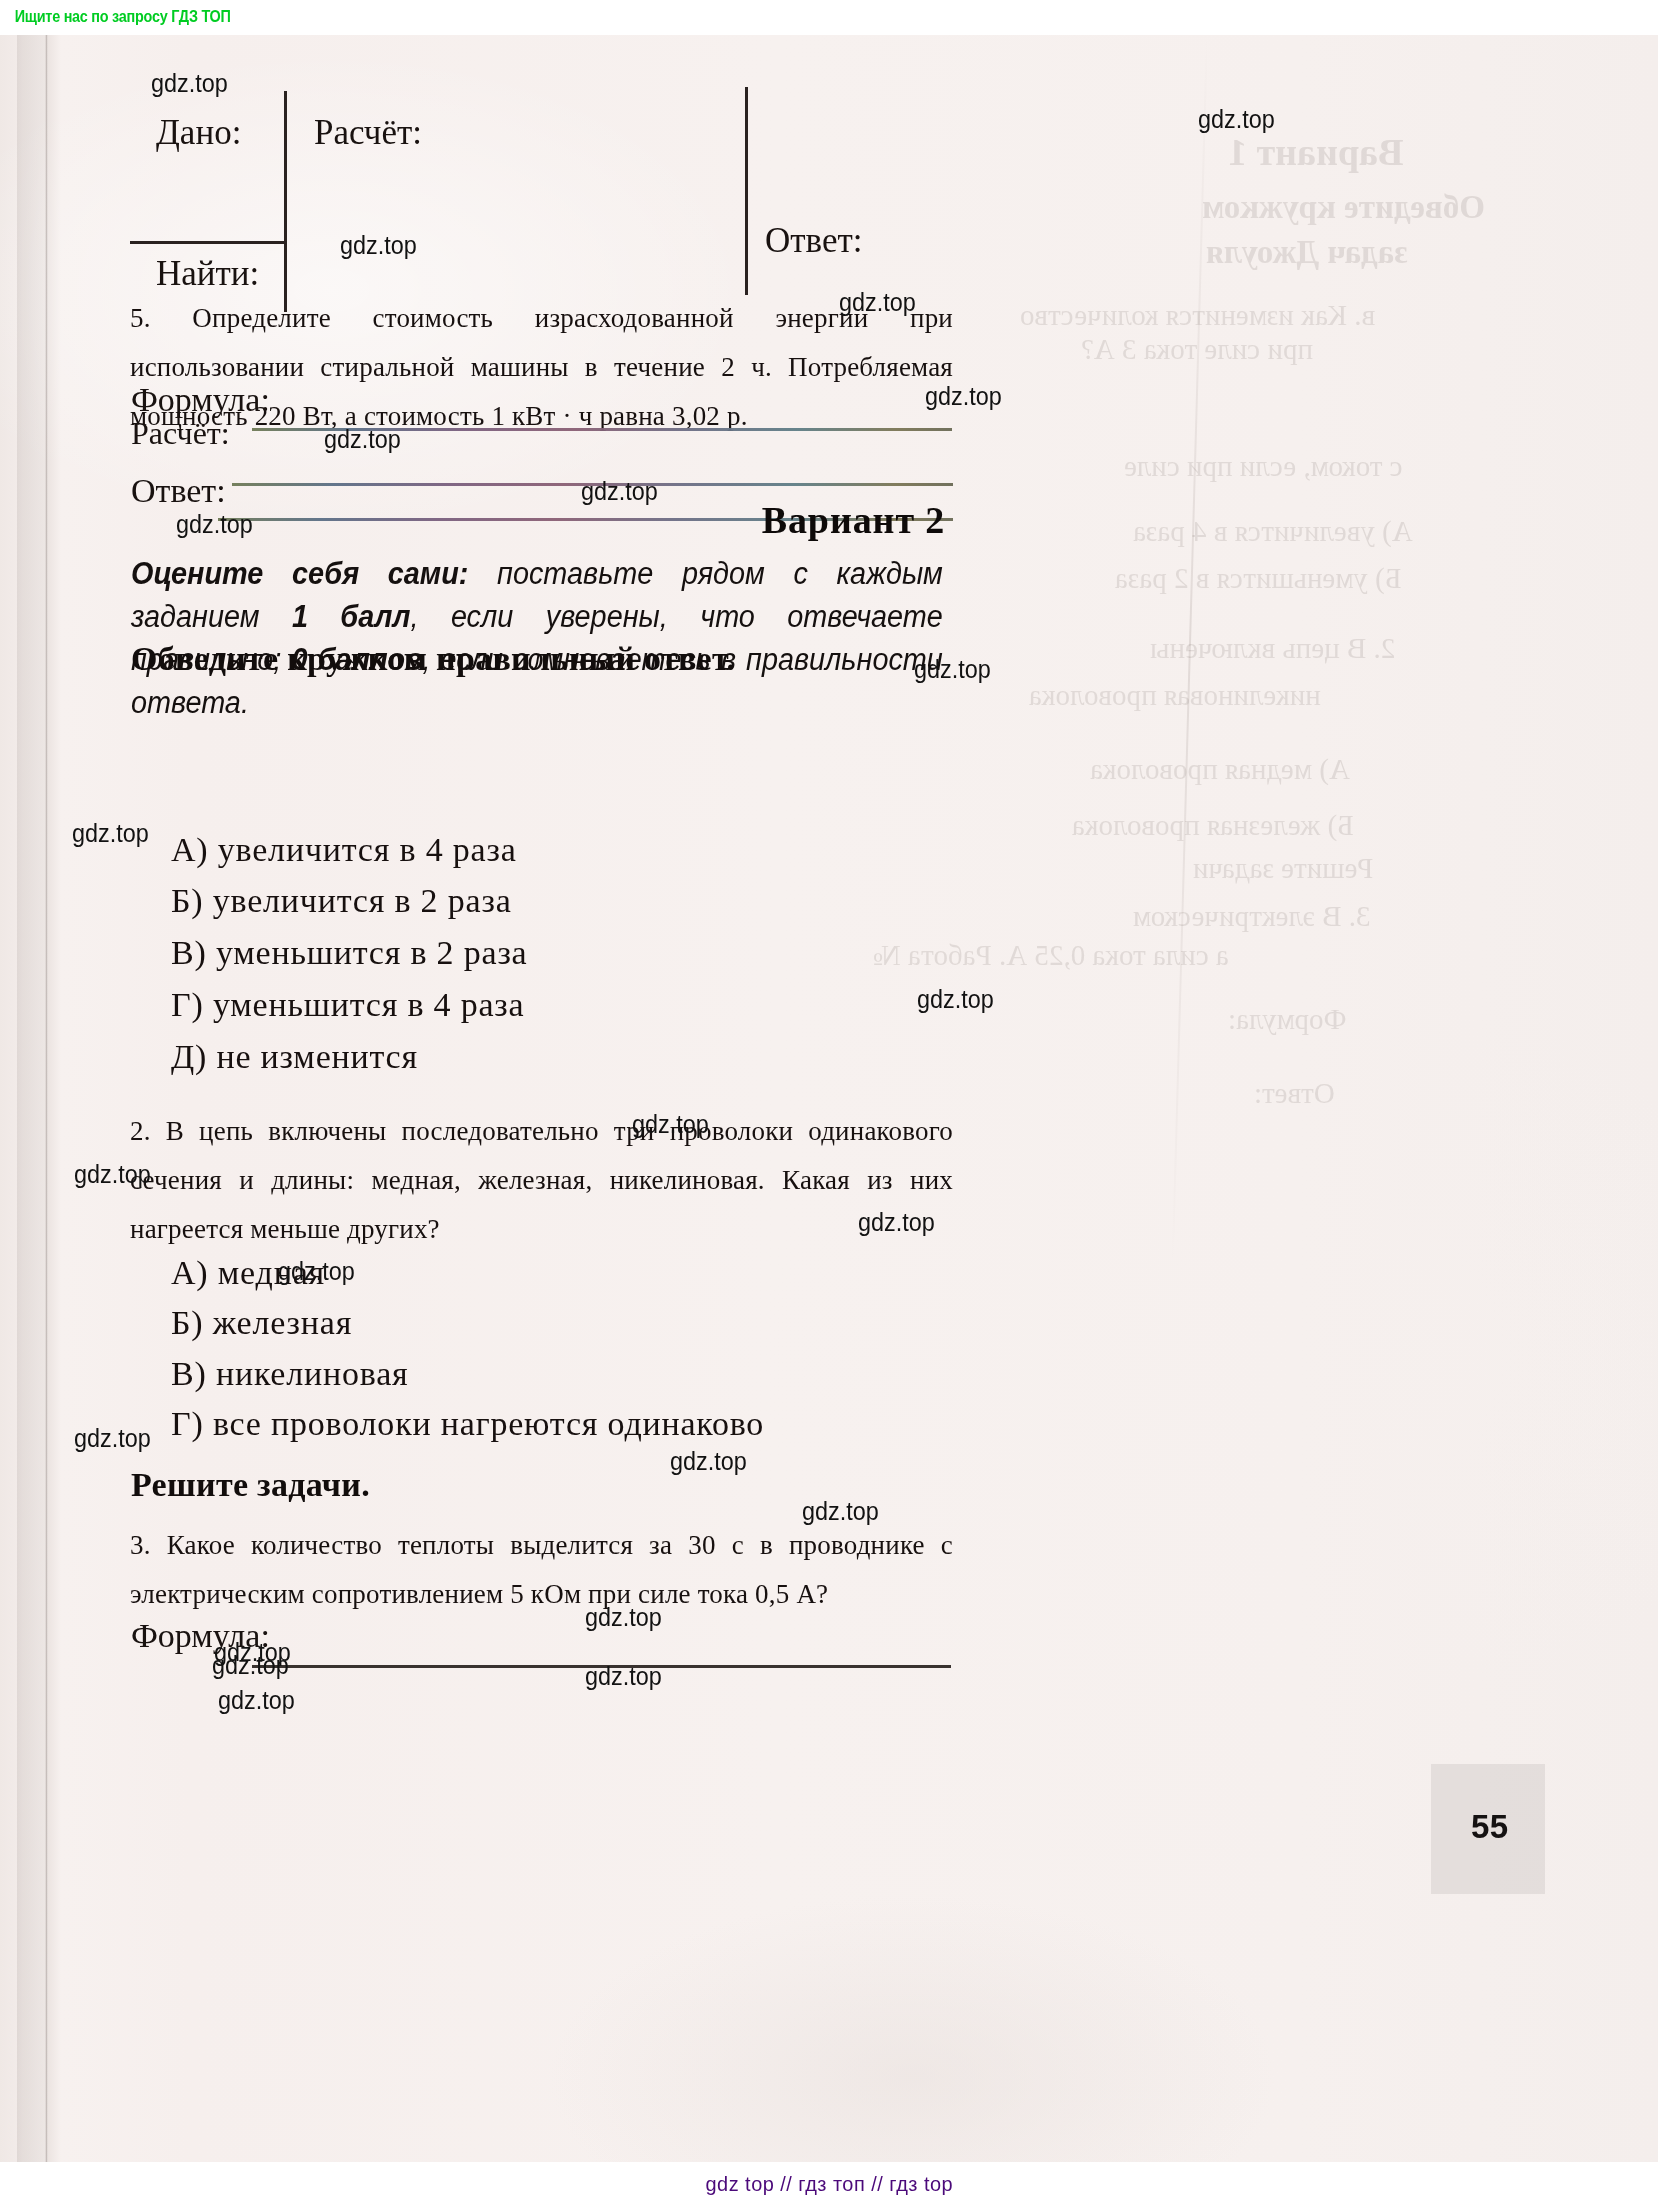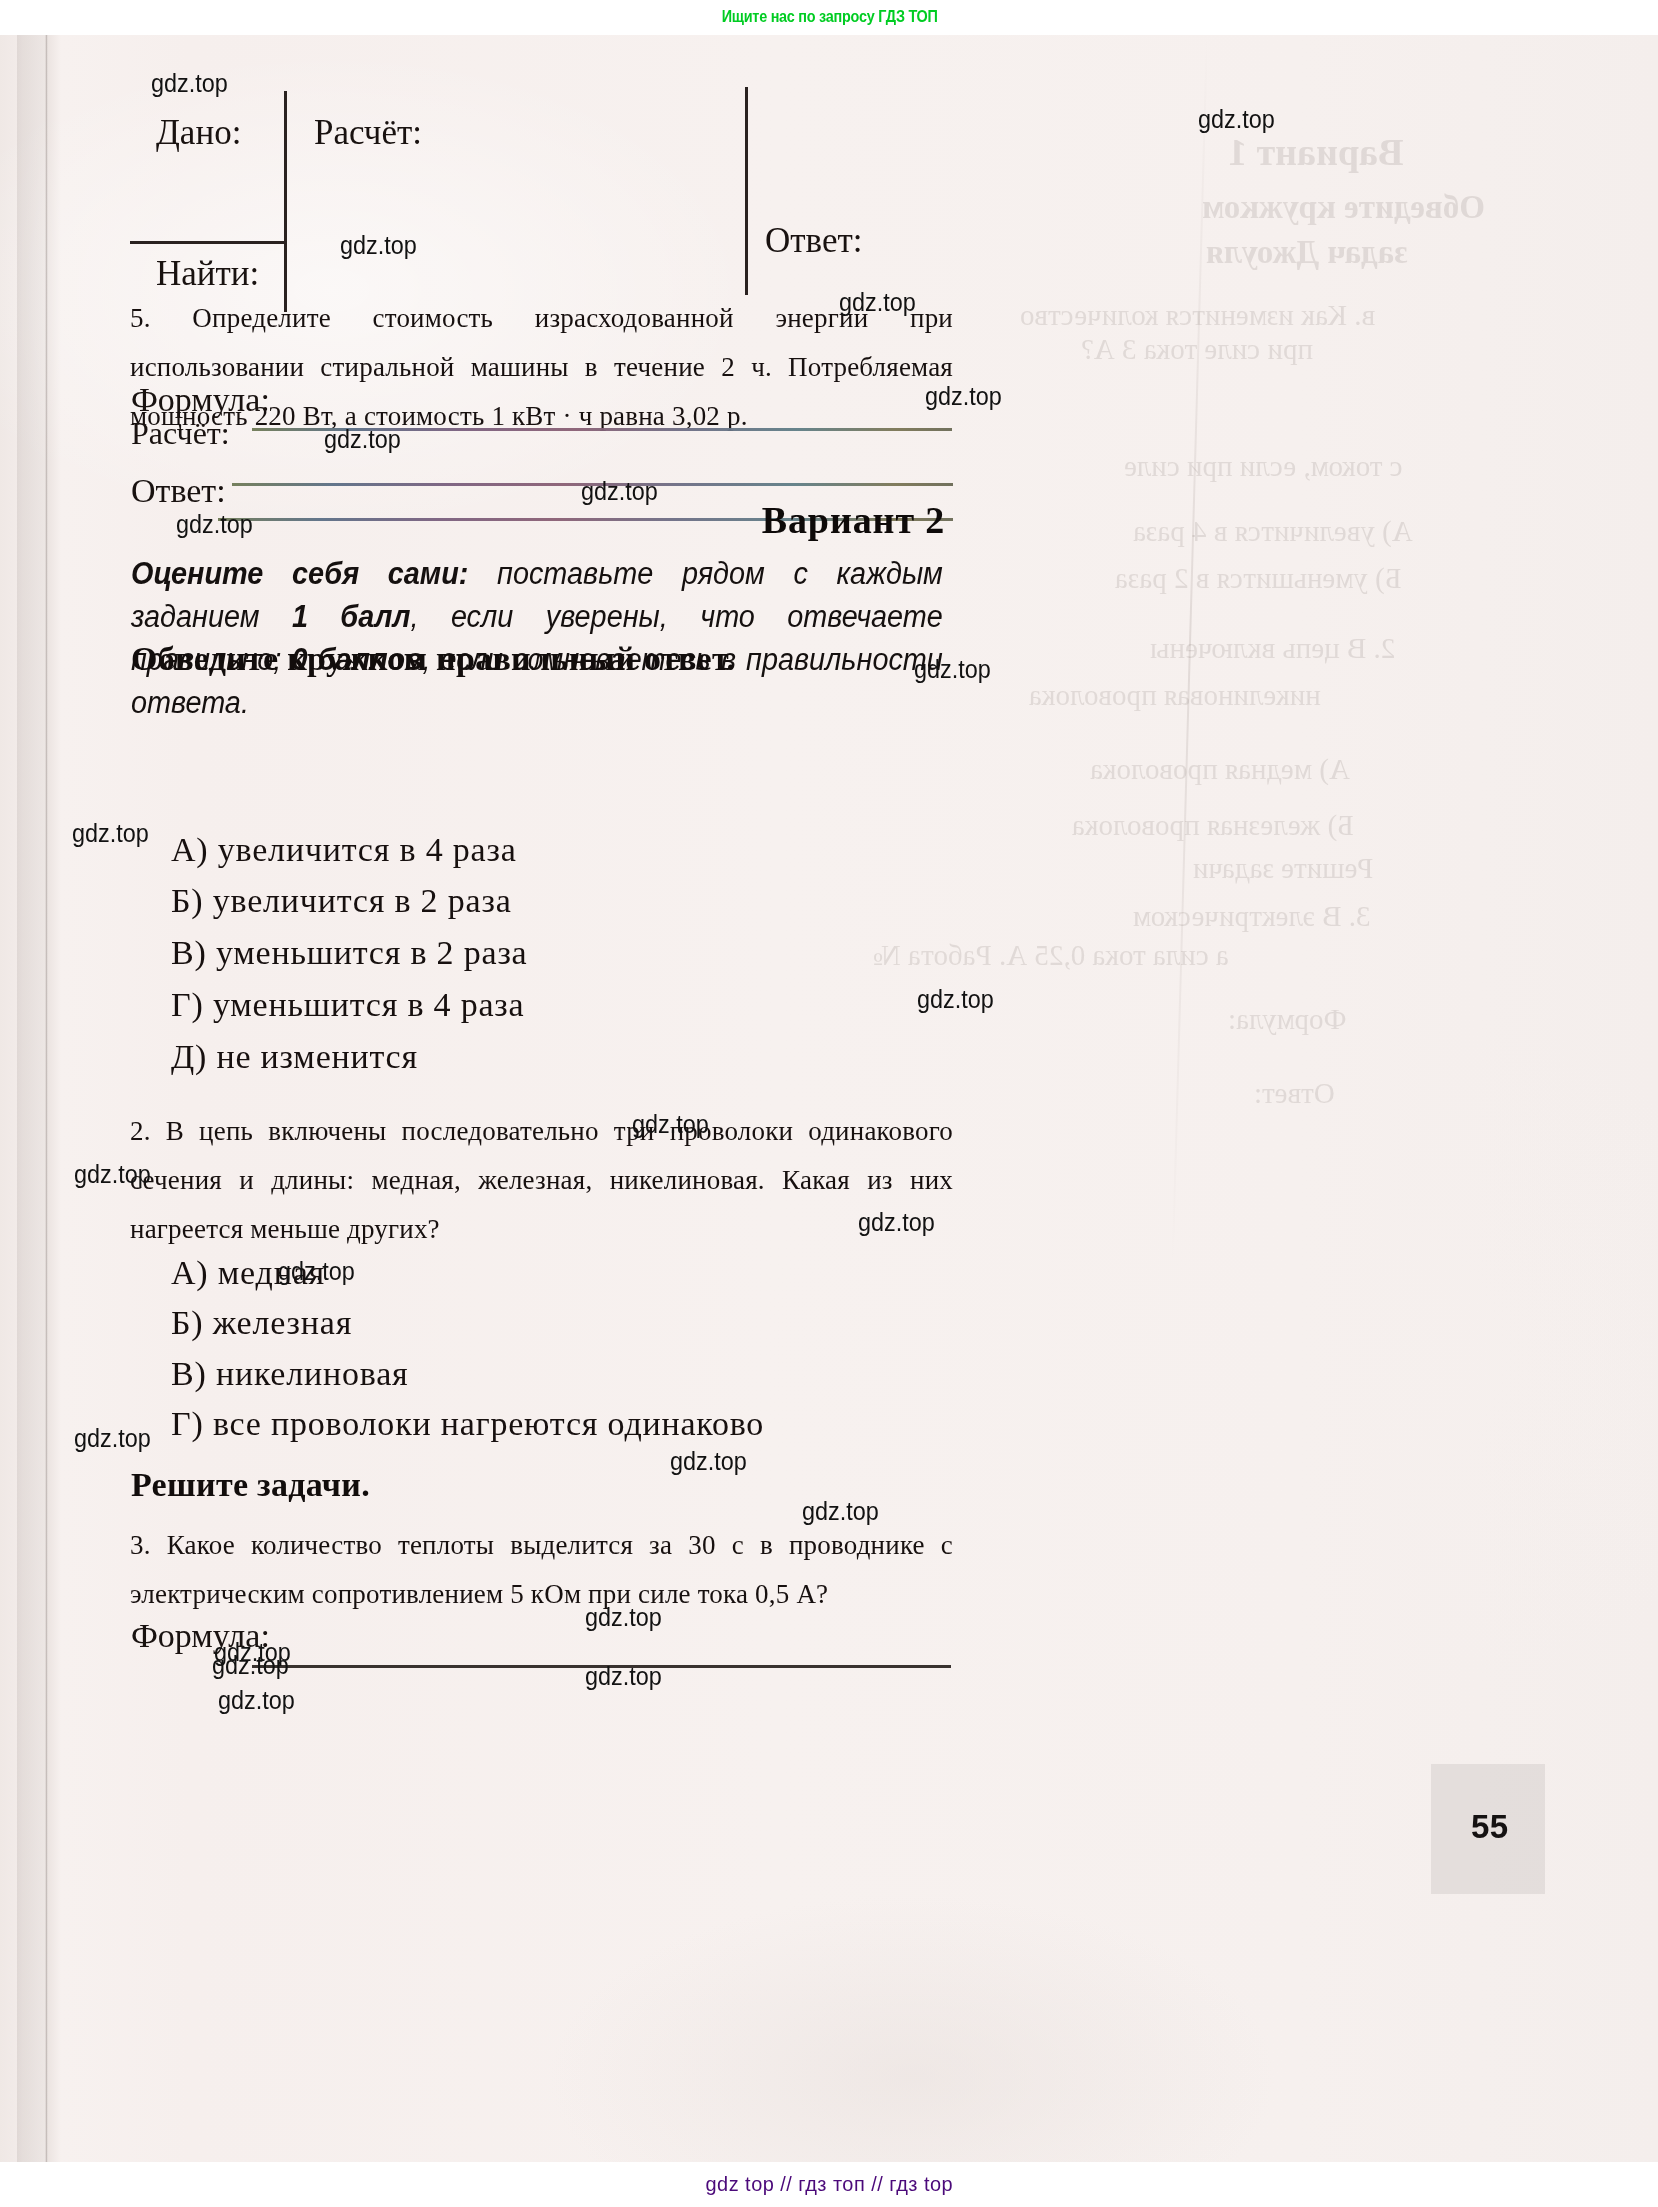--- a/index.html
+++ b/index.html
@@ -15,21 +15,20 @@
     font-family: "Liberation Serif", serif;
   }
 
   
   .promo-bar {
     position: absolute;
     top: 0; left: 0;
     width: 1659px;
     height: 35px;
     background: #ffffff;
-    text-align: center;
     z-index: 40;
   }
   .promo-text {
     display: inline-block;
     margin-top: 7px;
     font-family: "Liberation Sans", sans-serif;
     font-size: 16.4px;
     font-weight: 600;
     letter-spacing: -0.3px;
     color: #00cc22;

